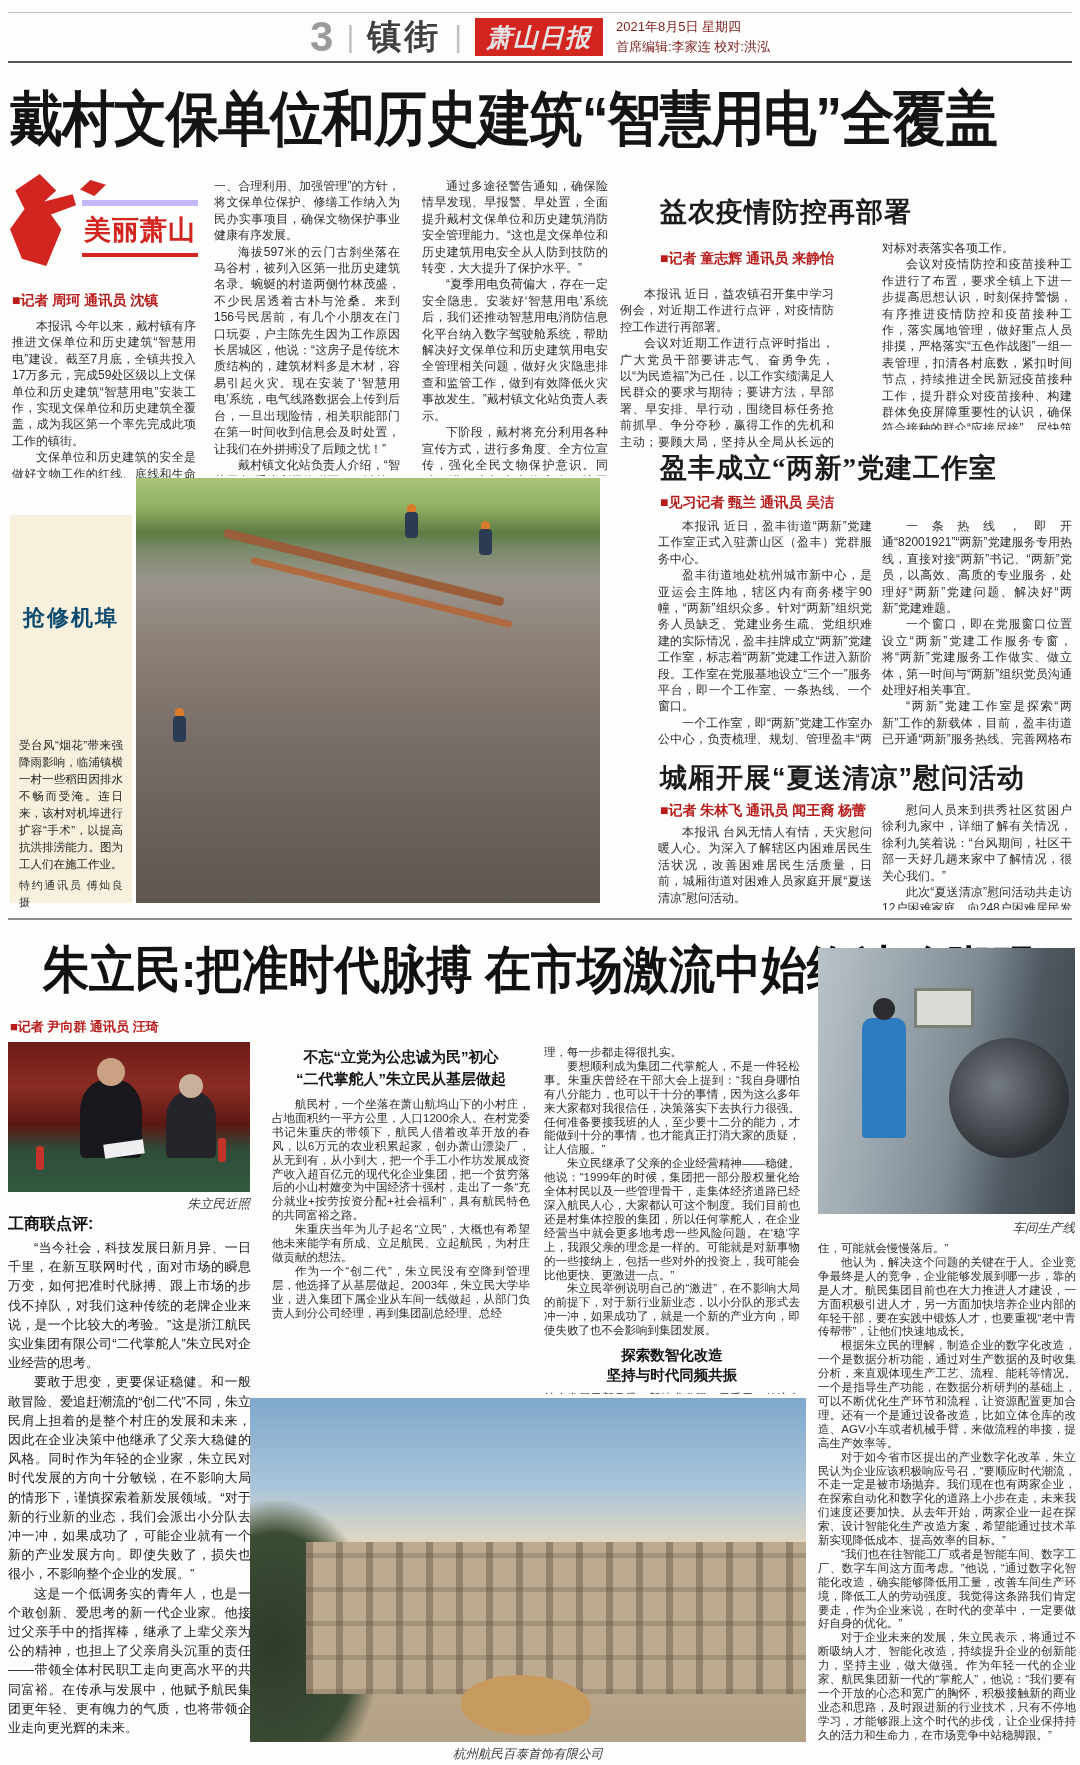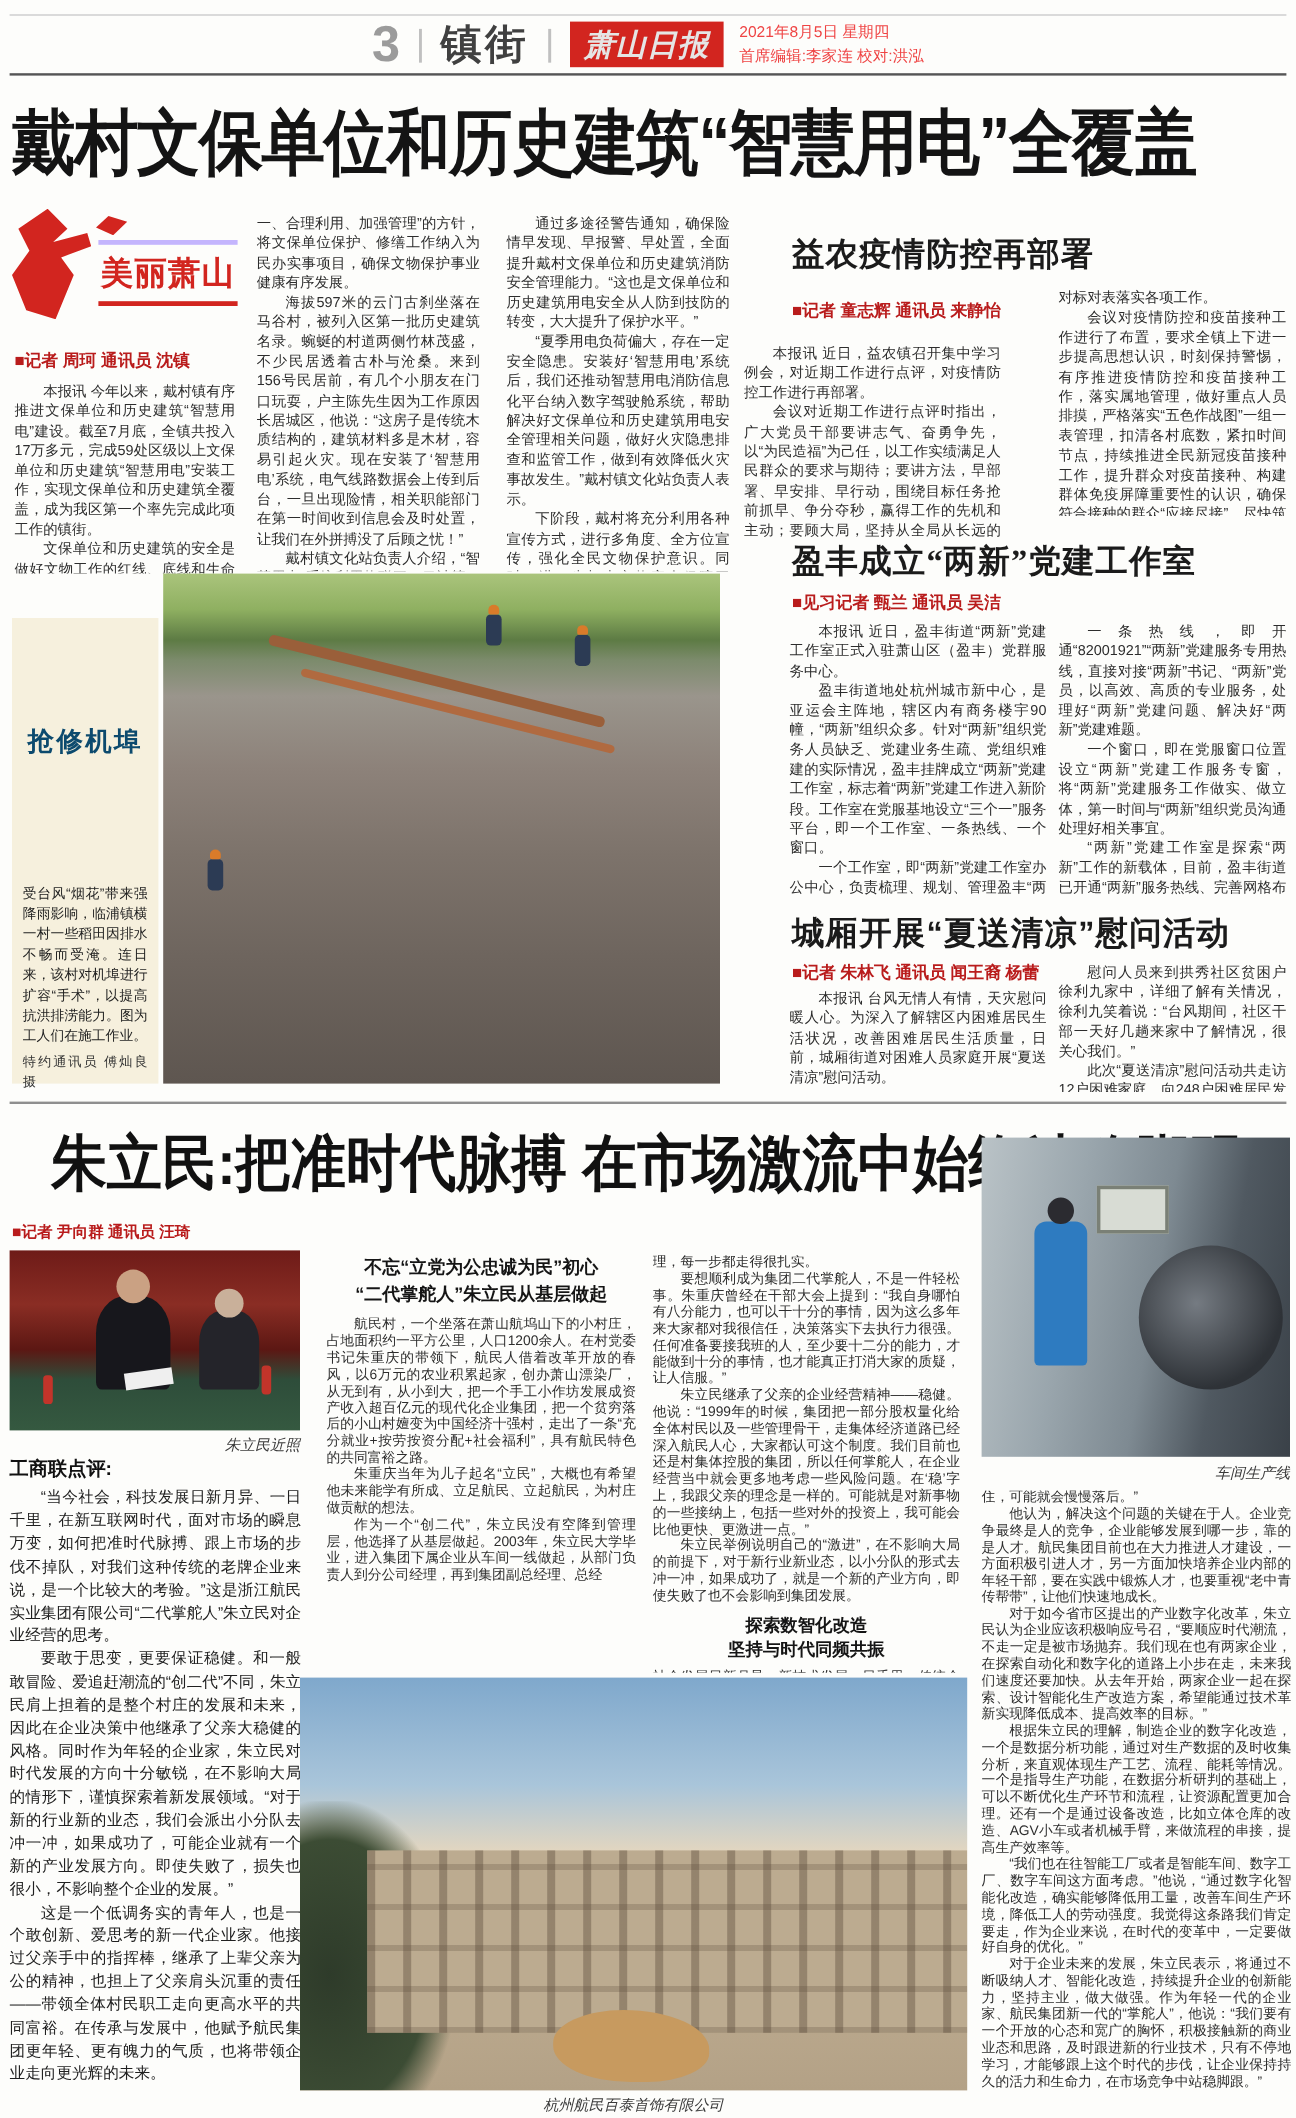--- a/index.html
+++ b/index.html
@@ -7,34 +7,34 @@
   .page { position:relative; width:1080px; height:1765px; background:#fdfdfb; margin:0 auto; overflow:hidden; color:#222; }
 
   
   .rule-top { position:absolute; top:12px; left:8px; right:8px; height:1px; background:#c4c4c4; }
   .masthead { position:absolute; top:15px; left:0; right:0; height:44px; display:flex; justify-content:center; align-items:center; gap:13px; }
   .pageno { font-size:42px; font-weight:bold; color:#9b9b9b; line-height:1; }
   .mast-sep { font-size:30px; color:#c0c0c0; font-weight:200; }
   .section-name { font-size:34px; font-weight:800; color:#404040; letter-spacing:3px; }
   .paper-logo { background:#d2251f; color:#e5e5e5; width:128px; height:38px; display:flex; align-items:center; justify-content:center;
     font-family:"Liberation Serif", serif; font-style:italic; font-weight:bold; font-size:25px; letter-spacing:1px; }
-  .dateblock { font-size:13px; color:#ef4444; line-height:1.55; }
+  .dateblock { font-size:13px; color:#7f1d1d; line-height:1.55; }
   .rule-mast { position:absolute; top:61px; left:8px; right:8px; height:2px; background:#555; }
 
   
   .headline1 { position:absolute; top:80px; left:10px; width:1062px; font-size:53px; font-weight:900; color:#141414;
     letter-spacing:-1px; white-space:nowrap; transform:scaleY(1.12); transform-origin:top left; }
 
   
   .mlxs { position:absolute; left:10px; top:174px; width:188px; height:96px; }
   .mlxs-shape { position:absolute; left:0; top:0; width:66px; height:92px; background:#d2251f;
     clip-path:polygon(45% 0, 70% 18%, 52% 30%, 95% 22%, 100% 34%, 62% 44%, 78% 60%, 55% 100%, 18% 92%, 0 60%, 22% 38%, 8% 18%); }
   .mlxs-leaf { position:absolute; left:70px; top:6px; width:26px; height:16px; background:#d2251f;
     clip-path:polygon(0 60%, 40% 0, 100% 30%, 55% 100%); }
-  .mlxs-right { position:absolute; left:72px; right:0; top:26px; border-top:4px solid #c4b5fd; border-bottom:4px solid #d2251f; padding:6px 0 5px; text-align:center; }
+  .mlxs-right { position:absolute; left:72px; right:0; top:26px; border-top:6px solid #c4b5fd; border-bottom:4px solid #d2251f; padding:6px 0 5px; text-align:center; }
   .mlxs-text { color:#d2251f; font-size:27px; font-weight:900; letter-spacing:1px; }
 
   
   .byline { position:absolute; font-size:14px; font-weight:bold; color:#b91c1c; }
   .col { position:absolute; font-size:12px; line-height:16.4px; text-align:justify; color:#2d2d2d; overflow:hidden; }
   .col p { text-indent:2em; }
   .cont p:first-child { text-indent:0; }
 
   
   .caption-box { position:absolute; left:10px; top:515px; width:122px; height:388px; background:#f6f0dd; padding:10px 9px; }
@@ -233,22 +233,22 @@
   <div class="photoB">
     <div class="rollerB"></div>
     <div class="figB"></div>
     <div class="panelB"></div>
   </div>
   <div class="photo-cap" style="left:818px; top:1220px; width:257px; text-align:right;">车间生产线</div>
 
   <div class="col colD cont" style="left:818px; top:1242px; width:258px; height:520px;">
       <p>住，可能就会慢慢落后。”</p>
       <p>他认为，解决这个问题的关键在于人。企业竞争最终是人的竞争，企业能够发展到哪一步，靠的是人才。航民集团目前也在大力推进人才建设，一方面积极引进人才，另一方面加快培养企业内部的年轻干部，要在实践中锻炼人才，也要重视“老中青传帮带”，让他们快速地成长。</p>
+      <p>根据朱立民的理解，制造企业的数字化改造，一个是数据分析功能，通过对生产数据的及时收集分析，来直观体现生产工艺、流程、能耗等情况。一个是指导生产功能，在数据分析研判的基础上，可以不断优化生产环节和流程，让资源配置更加合理。还有一个是通过设备改造，比如立体仓库的改造、AGV小车或者机械手臂，来做流程的串接，提高生产效率等。</p>
       <p>对于如今省市区提出的产业数字化改革，朱立民认为企业应该积极响应号召，“要顺应时代潮流，不走一定是被市场抛弃。我们现在也有两家企业，在探索自动化和数字化的道路上小步在走，未来我们速度还要加快。从去年开始，两家企业一起在探索、设计智能化生产改造方案，希望能通过技术革新实现降低成本、提高效率的目标。”</p>
-      <p>根据朱立民的理解，制造企业的数字化改造，一个是数据分析功能，通过对生产数据的及时收集分析，来直观体现生产工艺、流程、能耗等情况。一个是指导生产功能，在数据分析研判的基础上，可以不断优化生产环节和流程，让资源配置更加合理。还有一个是通过设备改造，比如立体仓库的改造、AGV小车或者机械手臂，来做流程的串接，提高生产效率等。</p>
       <p>“我们也在往智能工厂或者是智能车间、数字工厂、数字车间这方面考虑。”他说，“通过数字化智能化改造，确实能够降低用工量，改善车间生产环境，降低工人的劳动强度。我觉得这条路我们肯定要走，作为企业来说，在时代的变革中，一定要做好自身的优化。”</p>
       <p>对于企业未来的发展，朱立民表示，将通过不断吸纳人才、智能化改造，持续提升企业的创新能力，坚持主业，做大做强。作为年轻一代的企业家、航民集团新一代的“掌舵人”，他说：“我们要有一个开放的心态和宽广的胸怀，积极接触新的商业业态和思路，及时跟进新的行业技术，只有不停地学习，才能够跟上这个时代的步伐，让企业保持持久的活力和生命力，在市场竞争中站稳脚跟。”</p>
     </div>
 
   <div class="photoC">
     <div class="treeC"></div>
     <div class="buildC"></div>
     <div class="stoneC"></div>
   </div>
   <div class="photo-cap" style="left:250px; top:1746px; width:556px; text-align:center;">杭州航民百泰首饰有限公司</div>

